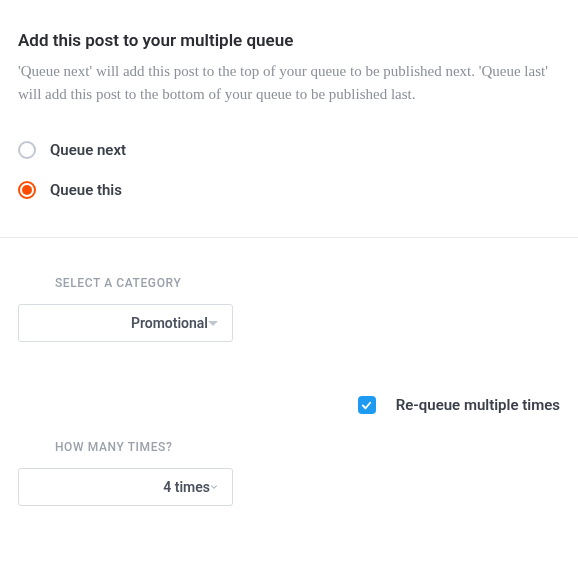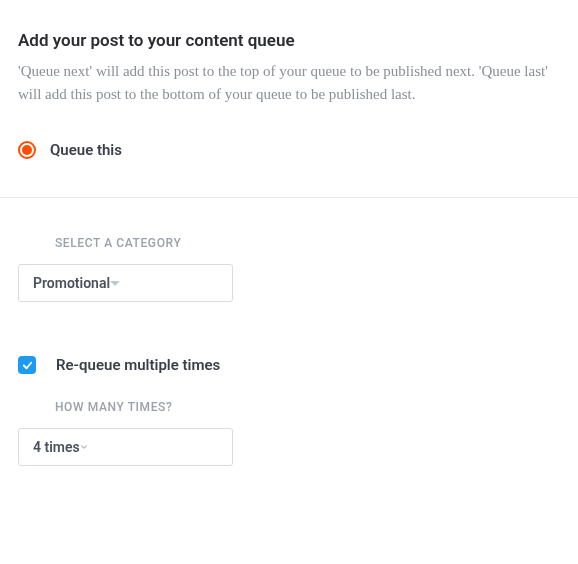--- a/index.html
+++ b/index.html
@@ -73,21 +73,21 @@
       font-size: 12px;
       font-weight: 500;
       color: #9ba1ab;
       letter-spacing: 0.6px;
       margin-bottom: 14px;
       margin-left: 37px;
     }
     .select-box {
       display: flex;
       align-items: center;
-      justify-content: flex-start;
+      justify-content: flex-end;
       width: 215px;
       height: 38px;
       border: 1px solid #d8dce3;
       border-radius: 3px;
       padding: 0 14px;
       background: #fff;
       cursor: pointer;
     }
     .select-value {
       font-size: 14px;
@@ -103,20 +103,21 @@
     }
     .section-gap {
       height: 54px;
     }
     .checkbox-row {
       display: flex;
       align-items: center;
       gap: 20px;
       cursor: pointer;
       margin-bottom: 26px;
+      justify-content: flex-end;
     }
     .checkbox-box {
       width: 18px;
       height: 18px;
       border-radius: 4px;
       background: #1e9bf0;
       display: flex;
       align-items: center;
       justify-content: center;
     }
@@ -133,25 +134,29 @@
       margin-top: 2px;
     }
     .chevron-small {
       width: 8px;
       height: 8px;
     }
   </style>
 </head>
 <body>
 
-<h2 class="heading">Add your post to your content queue</h2>
+<h2 class="heading">Add this post to your multiple queue</h2>
 
 <p class="description">'Queue next' will add this post to the top of your queue to be published next. 'Queue last' will add this post to the bottom of your queue to be published last.</p>
 
 <div class="radio-group">
+  <div class="radio-item">
+    <span class="radio-circle"></span>
+    <span class="radio-label">Queue next</span>
+  </div>
   <div class="radio-item">
     <span class="radio-circle selected">
       <span class="radio-dot"></span>
     </span>
     <span class="radio-label">Queue this</span>
   </div>
 </div>
 
 <hr class="divider">
 

